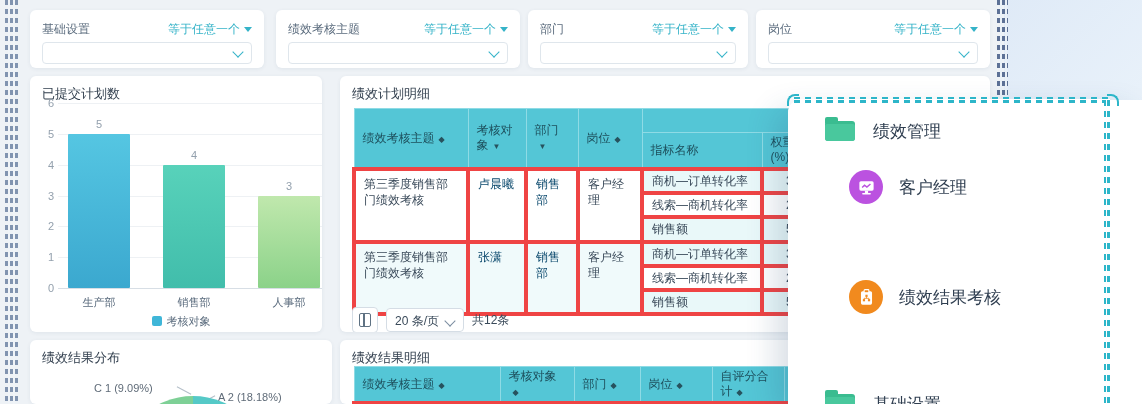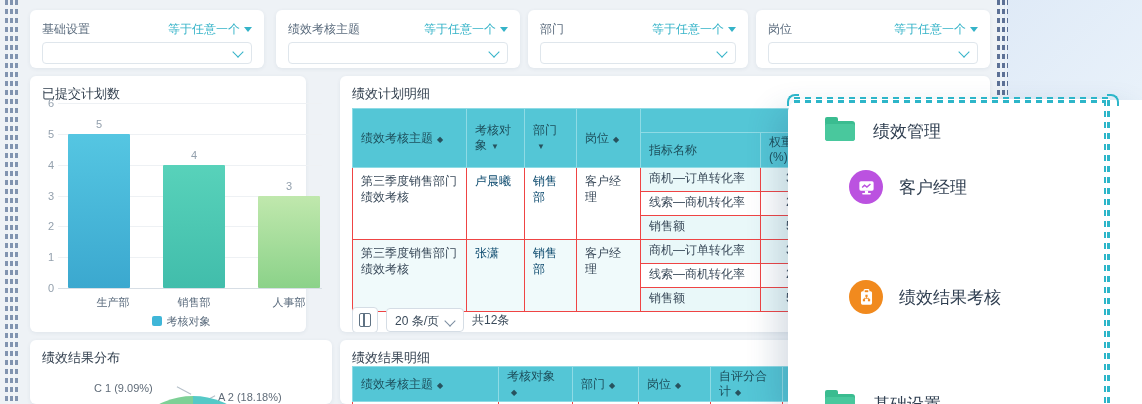--- a/index.html
+++ b/index.html
@@ -48,21 +48,21 @@
   .gline{position:absolute;height:1px;background:#eef1f4;}
   .bar{position:absolute;border-radius:1px;}
   .bval{position:absolute;font-size:11px;color:#93a0ad;text-align:center;width:40px;}
   .xlab{position:absolute;font-size:11px;color:#5a6b7d;text-align:center;width:80px;}
   .legend{position:absolute;top:238px;left:0;width:302px;text-align:center;font-size:11px;color:#5a6b7d;}
   .lsq{display:inline-block;width:10px;height:10px;border-radius:2px;vertical-align:-1px;margin-right:5px;}
 
   
   .dtable{position:absolute;border-collapse:collapse;table-layout:fixed;font-size:12px;color:#3a4a5a;background:#fff;}
   .dtable th{background:#54c6d6;color:#1d4f5c;font-weight:400;text-align:left;padding:2px 8px;border:1px solid #8edbe5;word-break:break-all;line-height:1.25;}
-  .dtable td{border:1px solid #ef4444;padding:2px 8px;vertical-align:top;line-height:1.35;word-break:break-all;}
+  .dtable td{border:4px solid #ef4444;padding:2px 8px;vertical-align:top;line-height:1.35;word-break:break-all;}
   .dtable td.vtop{padding-top:5px;}
   .num{text-align:right;}
   .link{color:#0c4a6e;cursor:pointer;}
   .m-odd td{background:#e9f8f9;}
   .g2{background:#f0fafb !important;}
   .sorti{font-size:8px;color:#27525e;margin-left:4px;}
   .caret{font-size:8px;color:#27525e;margin-left:4px;}
 
   
   .pgbar{position:absolute;left:12px;top:232px;height:24px;display:flex;align-items:center;gap:8px;font-size:12px;color:#3a4a5a;}
@@ -118,21 +118,21 @@
       </div>
   </div>
   <div class="card fcard" style="left:756px;width:234px;">
     <div class="flabel">岗位</div>
     <div class="fop"><span>等于任意一个</span><span class="tri"></span></div>
     <div class="fselect">
         <span class="chev"></span>
       </div>
   </div>
 
-  <div class="card" id="bar-card" style="left:30px;top:76px;width:276px;height:256px;">
+  <div class="card" id="bar-card" style="left:30px;top:76px;width:276px;height:256px;padding-left:16px;">
     <div class="card-title">已提交计划数</div>
     <div id="bar-plot"></div>
     <div class="legend">
       <span class="lsq" style="background: rgb(63, 182, 216);"></span><span>考核对象</span>
     </div>
   <div class="gline" style="left: 28px; top: 212px; width: 264px; background: rgb(215, 222, 229); position: absolute;"></div>
       <div class="ytick" style="left: 0px; top: 206px; position: absolute;">0</div>
       <div class="gline" style="left: 28px; top: 181.167px; width: 264px; background: rgb(238, 241, 244); position: absolute;"></div>
       <div class="ytick" style="left: 0px; top: 175.167px; position: absolute;">1</div>
       <div class="gline" style="left: 28px; top: 150.333px; width: 264px; background: rgb(238, 241, 244); position: absolute;"></div>
@@ -140,21 +140,21 @@
       <div class="gline" style="left: 28px; top: 119.5px; width: 264px; background: rgb(238, 241, 244); position: absolute;"></div>
       <div class="ytick" style="left: 0px; top: 113.5px; position: absolute;">3</div>
       <div class="gline" style="left: 28px; top: 88.6667px; width: 264px; background: rgb(238, 241, 244); position: absolute;"></div>
       <div class="ytick" style="left: 0px; top: 82.6667px; position: absolute;">4</div>
       <div class="gline" style="left: 28px; top: 57.8333px; width: 264px; background: rgb(238, 241, 244); position: absolute;"></div>
       <div class="ytick" style="left: 0px; top: 51.8333px; position: absolute;">5</div>
       <div class="gline" style="left: 28px; top: 27px; width: 264px; background: rgb(238, 241, 244); position: absolute;"></div>
       <div class="ytick" style="left: 0px; top: 21px; position: absolute;">6</div>
       <div class="bar" style="left: 38px; top: 57.8333px; width: 62px; height: 154.167px; background: linear-gradient(rgb(85, 198, 226), rgb(59, 168, 207)); position: absolute;"></div>
       <div class="bval" style="left: 49px; top: 41.8333px; position: absolute;">5</div>
-      <div class="xlab" style="left: 43px; top: 219px; position: absolute;">生产部</div>
+      <div class="xlab" style="left: 29px; top: 219px; position: absolute;">生产部</div>
       <div class="bar" style="left: 133px; top: 88.6667px; width: 62px; height: 123.333px; background: linear-gradient(rgb(88, 210, 186), rgb(65, 189, 171)); position: absolute;"></div>
       <div class="bval" style="left: 144px; top: 72.6667px; position: absolute;">4</div>
       <div class="xlab" style="left: 124px; top: 219px; position: absolute;">销售部</div>
       <div class="bar" style="left: 228px; top: 119.5px; width: 62px; height: 92.5px; background: linear-gradient(rgb(192, 232, 173), rgb(139, 210, 137)); position: absolute;"></div>
       <div class="bval" style="left: 239px; top: 103.5px; position: absolute;">3</div>
       <div class="xlab" style="left: 219px; top: 219px; position: absolute;">人事部</div>
     </div>
 
   <div class="card" style="left:340px;top:76px;width:650px;height:256px;overflow:hidden;">
     <div class="card-title">绩效计划明细</div>

